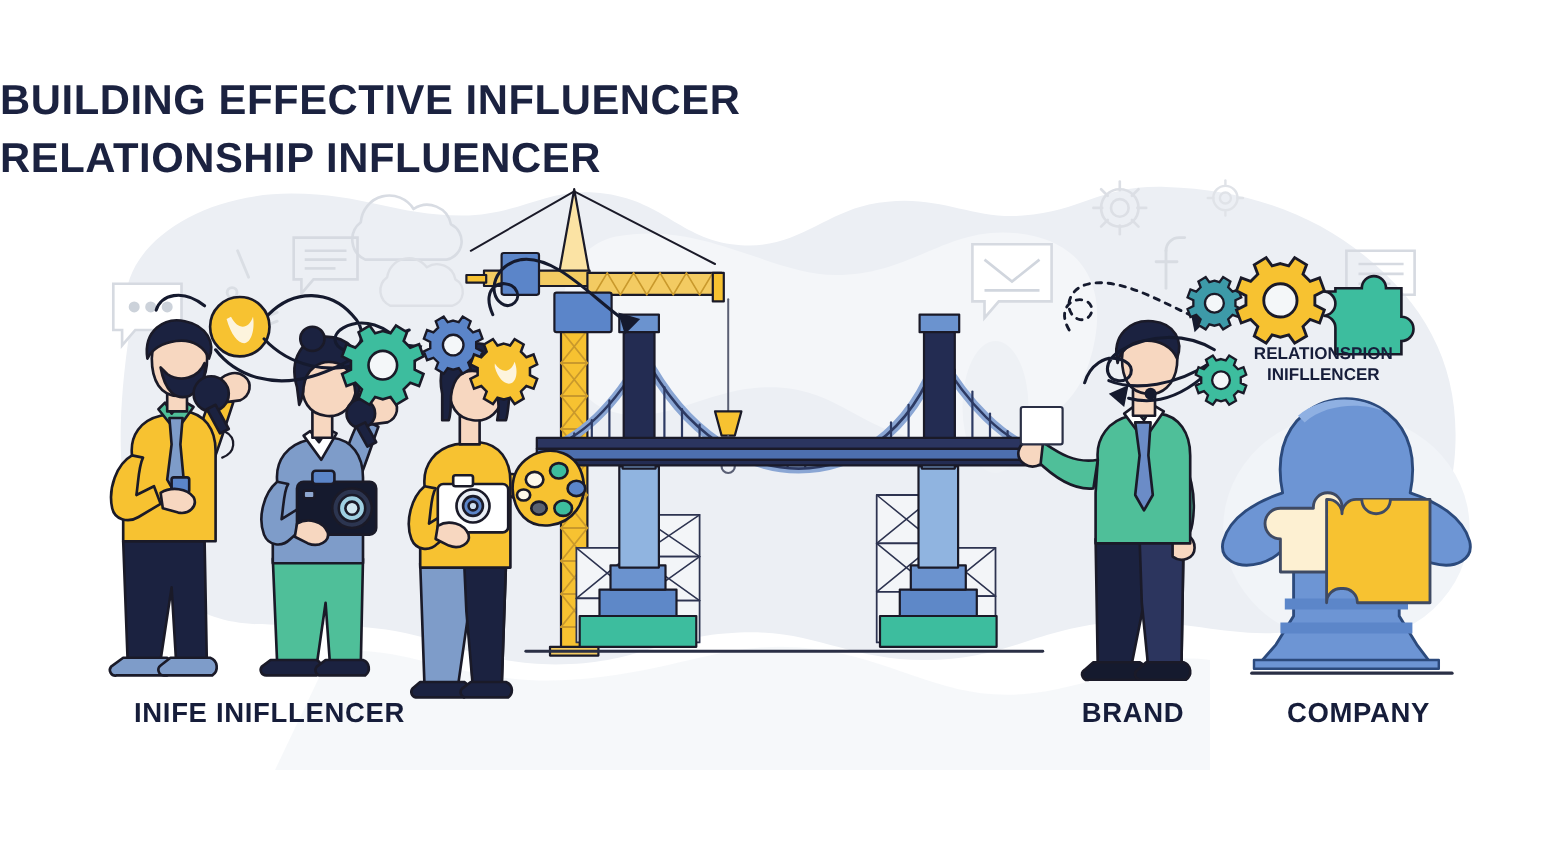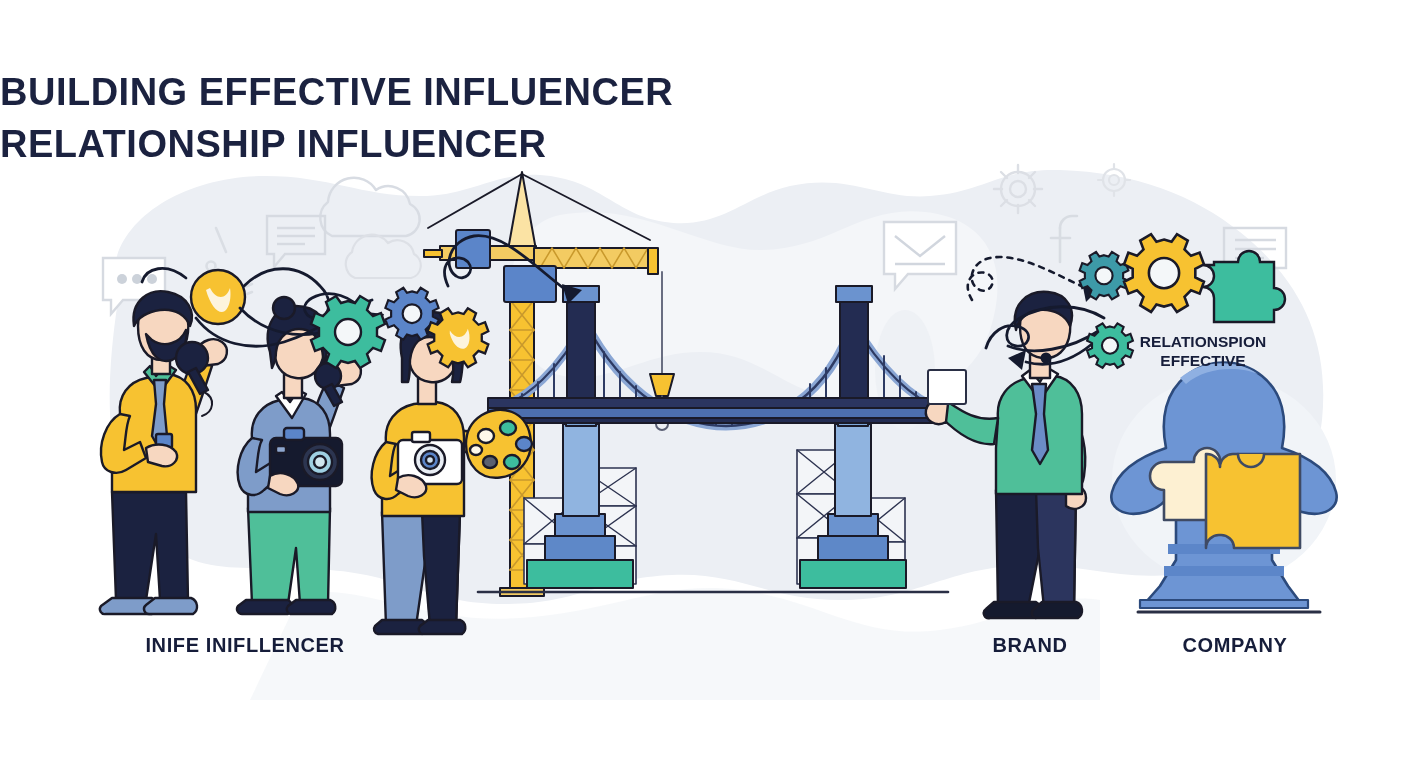--- a/index.html
+++ b/index.html
@@ -25,31 +25,31 @@
     letter-spacing:0.5px;
     line-height:52px;
     white-space:nowrap;
   }
 
   .lbl {
     position:absolute;
     color:#161d3a;
     font-family:"Liberation Sans", sans-serif;
     font-weight:bold;
-    font-size:20px;
+    font-size:25px;
     letter-spacing:0.6px;
     white-space:nowrap;
     text-align:center;
   }
   .lbl-inf { left:0; width:490px; top:634px; }
   .lbl-brand { left:905px; width:250px; top:634px; }
   .lbl-comp { left:1115px; width:240px; top:634px; }
 
   .side-note {
-    position:absolute; left:1128px; top:332px; width:150px;
+    position:absolute; left:1128px; top:312px; width:150px;
     color:#161d3a; font-family:"Liberation Sans", sans-serif;
     font-weight:bold; font-size:15.5px; line-height:19px;
     text-align:center; white-space:nowrap;
   }
   .side-note div { white-space:nowrap; }
 </style>
 </head>
 <body>
 
 <div id="stage">
@@ -567,20 +567,20 @@
              a11,11 0 0 0 -11,-11 a11,11 0 0 0 0,-22 h11 Z" fill="#3dbd9e" stroke="#1a1a28" stroke-width="2.4"></path>
   </svg>
 
   <div class="ttl-wrap">
     <div class="ttl-line">BUILDING EFFECTIVE INFLUENCER</div>
     <div class="ttl-line">RELATIONSHIP INFLUENCER</div>
   </div>
 
   <div class="side-note">
     <div>RELATIONSPION</div>
-    <div>EFFECTIVE</div>
+    <div>INIFLLENCER</div>
   </div>
 
   <div class="lbl lbl-inf">INIFE INIFLLENCER</div>
   <div class="lbl lbl-brand">BRAND</div>
   <div class="lbl lbl-comp">COMPANY</div>
 
 </div>
 
 </body></html>

